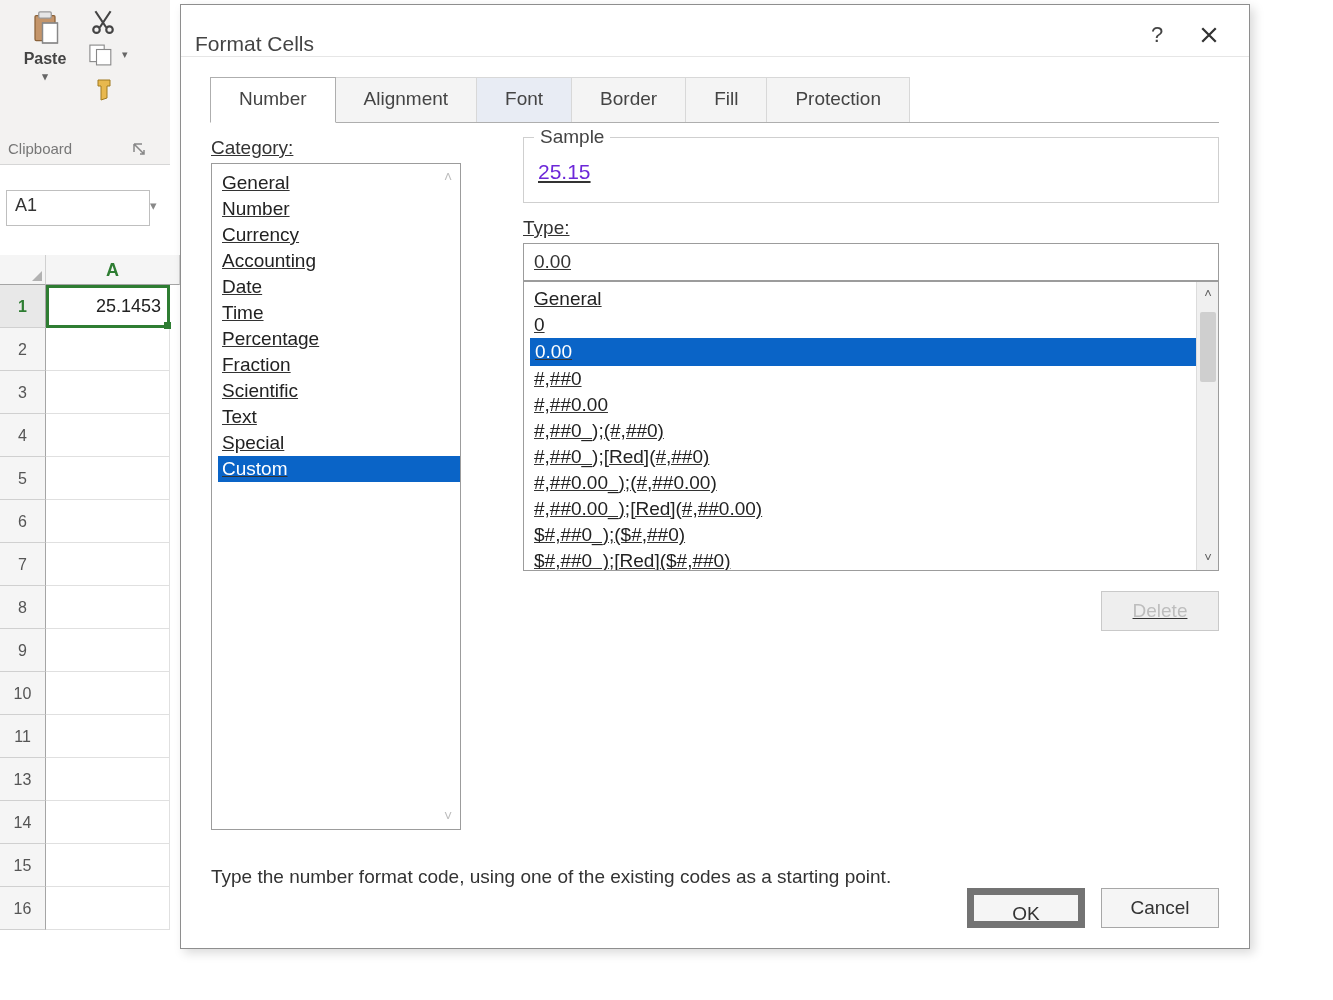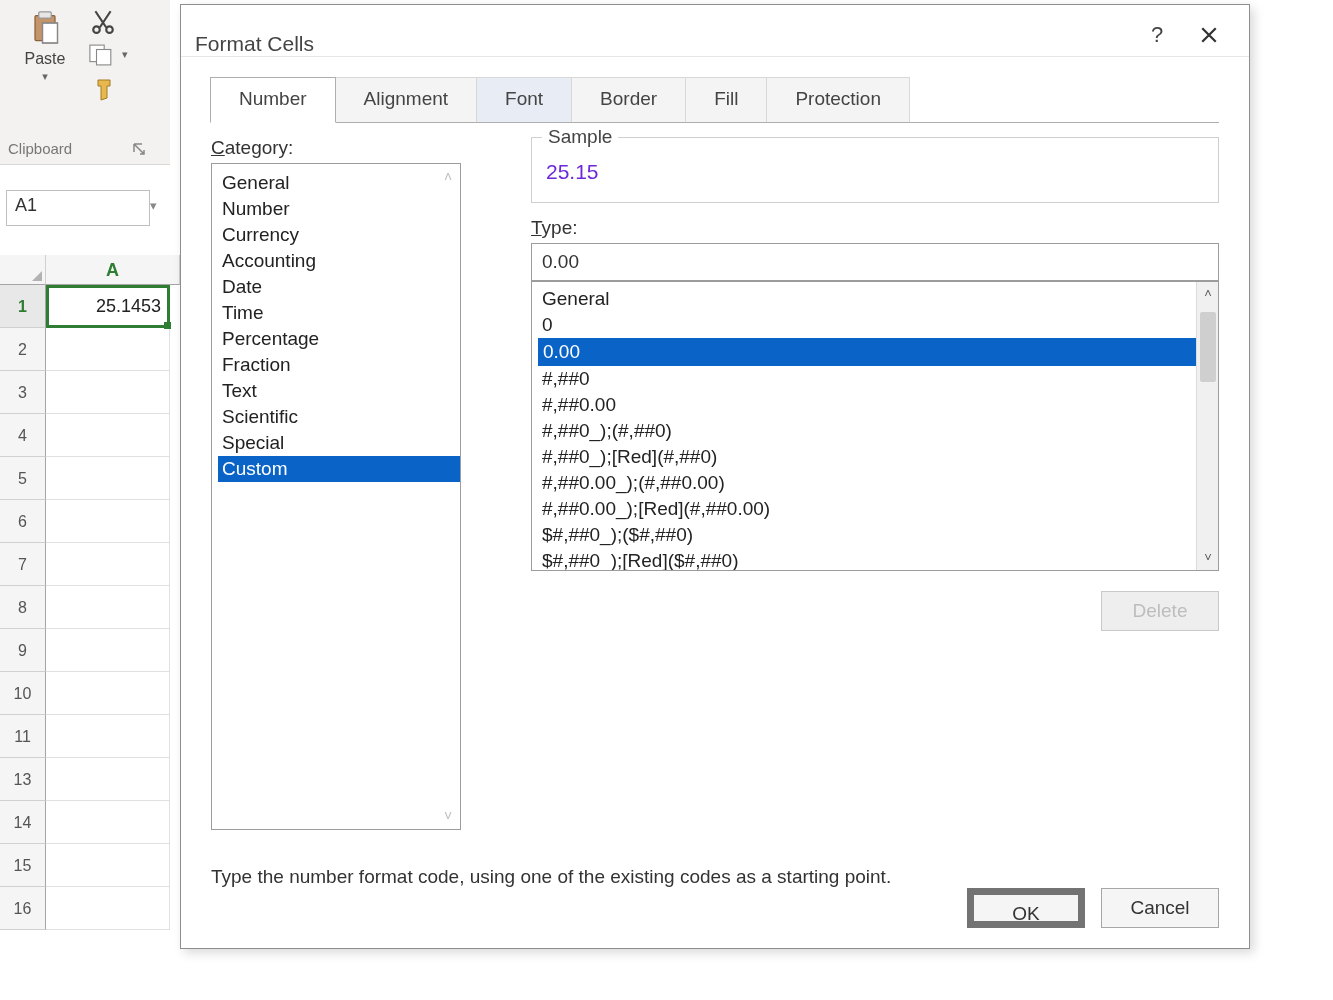--- a/index.html
+++ b/index.html
@@ -29,20 +29,21 @@
       width: 170px;
       height: 165px;
       background: #f3f2f1;
       border-bottom: 1px solid #d6d6d6;
     }
     .paste-block {
       position: absolute;
       left: 10px; top: 10px;
       width: 70px;
       text-align: center;
+      font-weight: bold;
     }
     .clipboard-icon {
       width: 30px; height: 36px;
       margin: 0 auto 4px;
       display: block;
     }
     .paste-label {
       font-size: 16px;
       color: #444;
     }
@@ -226,21 +227,22 @@
       height:1px;
       background:#aeaeae;
       margin:0 30px;
       margin-top:-1px;
     }
 
     .dialog-body{
       flex:1;
       padding: 14px 30px 10px 30px;
       display:flex;
-      gap:30px;
+      gap:22px;
+      text-decoration:underline;
     }
     .left-col{ width:250px; display:flex; flex-direction:column; }
     .label{ font-size:19px; color:#333; margin-bottom:4px; }
     .label u{ text-decoration:underline; }
     .cat-list{
       flex:1;
       border:1px solid #9c9c9c;
       background:#fff;
       overflow:hidden;
       position:relative;
@@ -518,22 +520,22 @@
         <span class="scrollbtn top">˄</span>
         <div class="inner" id="cat-items">
             <div class="cat-item">General</div>
             <div class="cat-item">Number</div>
             <div class="cat-item">Currency</div>
             <div class="cat-item">Accounting</div>
             <div class="cat-item">Date</div>
             <div class="cat-item">Time</div>
             <div class="cat-item">Percentage</div>
             <div class="cat-item">Fraction</div>
+            <div class="cat-item">Scientific</div>
             <div class="cat-item">Text</div>
-            <div class="cat-item">Scientific</div>
             <div class="cat-item">Special</div>
             <div class="cat-item selected">Custom</div>
           </div>
         <span class="scrollbtn bot">˅</span>
       </div>
     </div>
 
     <div class="right-col">
       <div class="sample-box">
         <span class="sample-legend">Sample</span>

